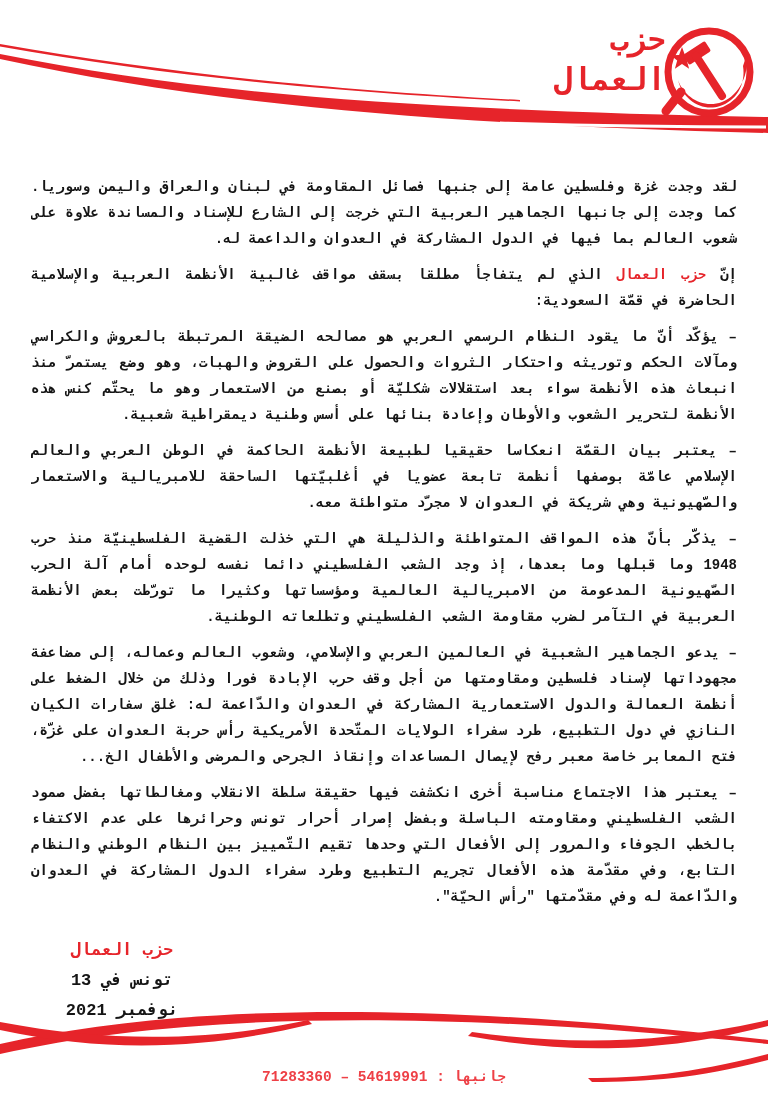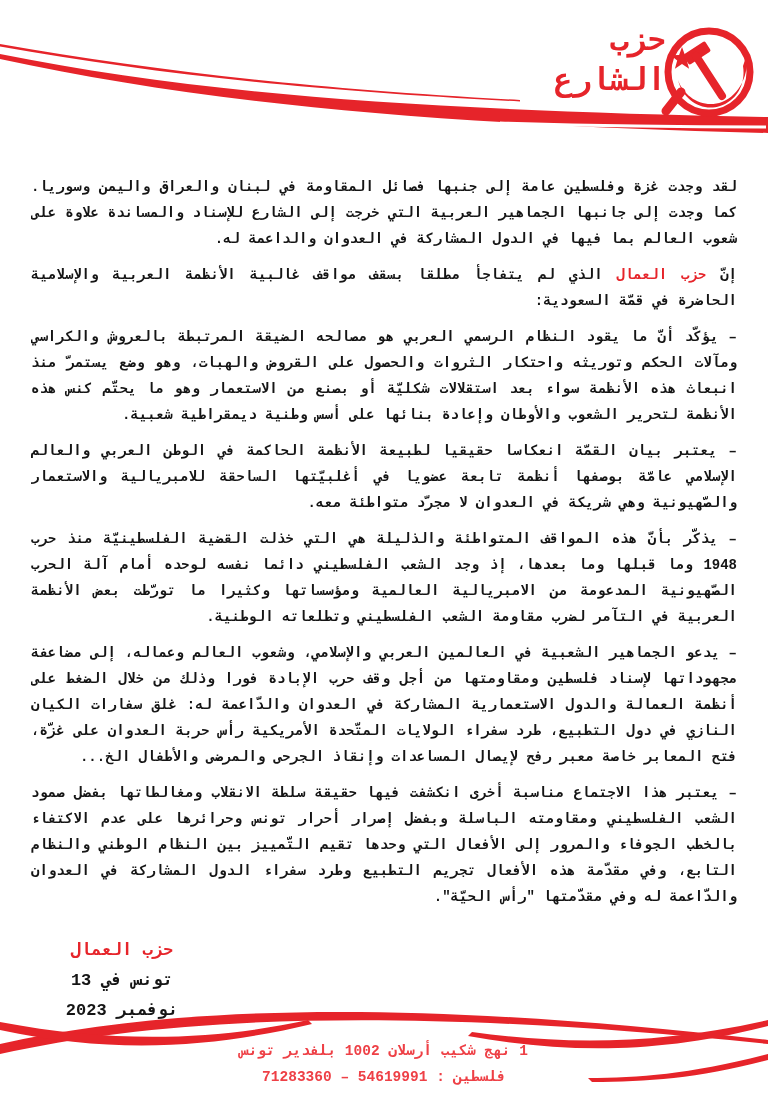--- a/index.html
+++ b/index.html
@@ -62,21 +62,21 @@
 <div class="page">
 
   <svg class="deco top" width="768" height="150" viewBox="0 0 768 150">
     <path class="red-fill" d="M0 44 C 150 70 300 88 520 100 L 520 101.5 C 300 90 150 73 0 46.5 Z"></path>
     <path class="red-fill" d="M0 54 C 200 94 420 110 768 117 L 768 133 C 420 124 200 102 0 59 Z"></path>
     <path d="M500 123 C 600 126 700 127 766 127" stroke="#ffffff" stroke-width="3" fill="none"></path>
   </svg>
 
   <div class="logo-text">
     <div>حزب</div>
-    <div>الشارع</div>
+    <div>العمال</div>
   </div>
 
   <svg class="emblem" viewBox="0 0 106 102">
     <circle class="red-stroke" cx="53" cy="50" r="41" stroke-width="7"></circle>
 
     <polygon class="red-fill" points="26,25 28.9,32.9 37.4,33.3 30.8,38.6 33.1,46.7 26,42 18.9,46.7 21.2,38.6 14.6,33.3 23.1,32.9"></polygon>
 
     <rect class="red-fill" x="28" y="25" width="26" height="12" rx="2" transform="rotate(-33 41 31)"></rect>
     <line x1="40" y1="34" x2="66" y2="74" stroke="#e6242a" stroke-width="8" stroke-linecap="round"></line>
 
@@ -105,31 +105,30 @@
       <span>يدعو الجماهير الشعبية في العالمين العربي والإسلامي، وشعوب العالم وعماله، إلى مضاعفة مجهوداتها لإسناد فلسطين ومقاومتها من أجل وقف حرب الإبادة فورا وذلك من خلال الضغط على أنظمة العمالة والدول الاستعمارية المشاركة في العدوان والدّاعمة له: غلق سفارات الكيان النازي في دول التطبيع، طرد سفراء الولايات المتّحدة الأمريكية رأس حربة العدوان على غزّة، فتح المعابر خاصة معبر رفح لإيصال المساعدات وإنقاذ الجرحى والمرضى والأطفال الخ...</span>
     </div>
     <div class="bullet">
       <span class="dash">–</span>
       <span>يعتبر هذا الاجتماع مناسبة أخرى انكشفت فيها حقيقة سلطة الانقلاب ومغالطاتها بفضل صمود الشعب الفلسطيني ومقاومته الباسلة وبفضل إصرار أحرار تونس وحرائرها على عدم الاكتفاء بالخطب الجوفاء والمرور إلى الأفعال التي وحدها تقيم التّمييز بين النظام الوطني والنظام التابع، وفي مقدّمة هذه الأفعال تجريم التطبيع وطرد سفراء الدول المشاركة في العدوان والدّاعمة له وفي مقدّمتها "رأس الحيّة".</span>
     </div>
   </div>
 
   <div class="signature">
     <div class="sig-party">حزب العمال</div>
-    <div class="sig-date">تونس في 13 نوفمبر 2023</div>
+    <div class="sig-date">تونس في 13 نوفمبر 2021</div>
   </div>
 
   <svg class="deco bottom" width="768" height="100" viewBox="0 0 768 100">
     <path class="red-fill" d="M0 46 C 180 6 420 2 768 42 L 768 46 C 420 10 180 16 0 56 Z"></path>
     <path class="red-fill" d="M0 32 C 120 58 220 48 312 26 L 308 22 C 216 42 116 46 0 24 Z"></path>
     <path class="red-fill" d="M768 28 C 650 58 560 54 468 38 L 472 34 C 560 46 652 48 768 22 Z"></path>
     <path class="red-fill" d="M768 56 C 690 76 640 80 588 80 L 592 84 C 648 84 700 80 768 62 Z"></path>
   </svg>
 
   <div class="footer-text">
-    <p class="line" dir="rtl">1 نهج شكيب أرسلان 1002 بلفدير تونس</p>
     <p class="line phone-line">
-      <span>فلسطين :</span>
+      <span>جانبها :</span>
       <span class="phone-numbers">71283360 – 54619991</span>
     </p>
   </div>
 
 </div>
 
 </body></html>

